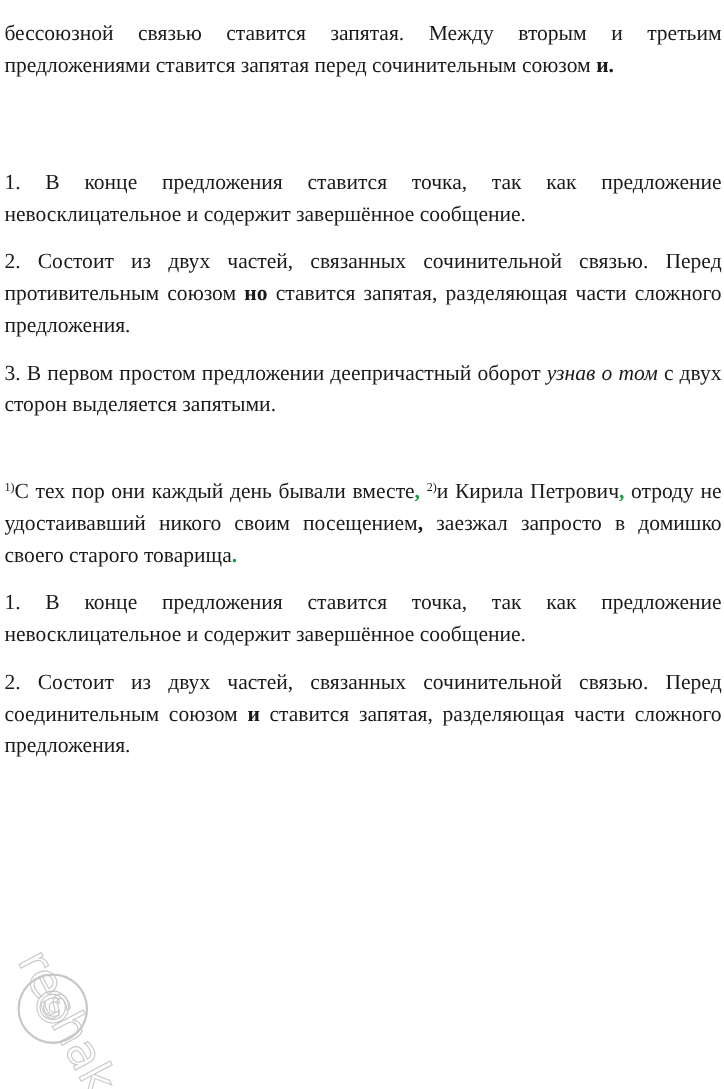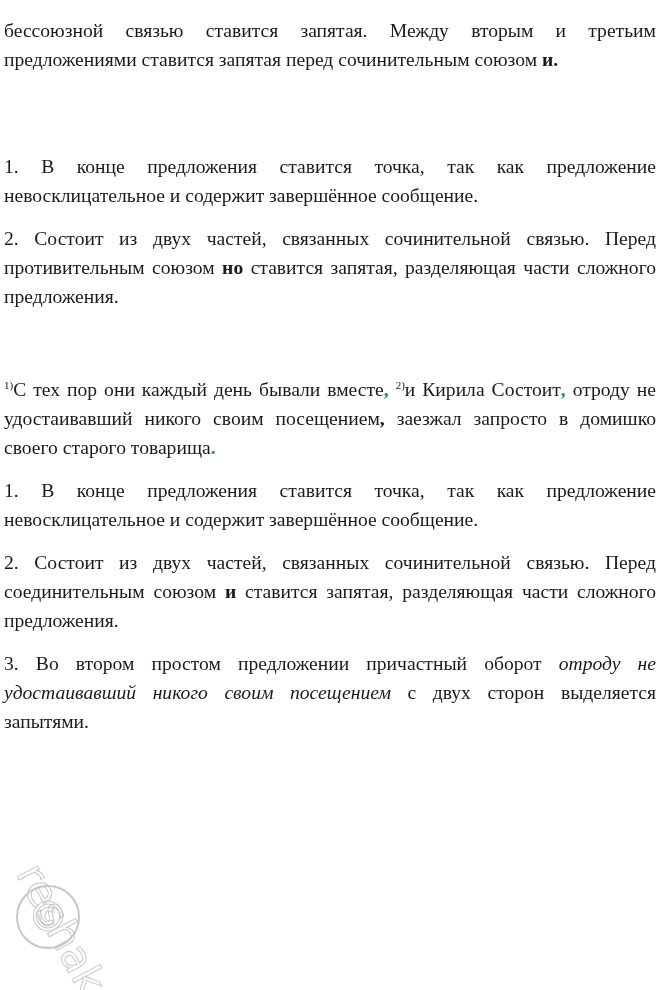--- a/index.html
+++ b/index.html
@@ -48,30 +48,30 @@
   <p><span>бессоюзной связью ставится запятая. Между вторым и третьим предложениями ставится запятая перед сочинительным союзом </span><span class="b">и.</span></p>
   <div class="gap-s"></div>
 
   <div class="gap-l"></div>
 
   <div class="gap-s"></div>
   <p>1. В конце предложения ставится точка, так как предложение невосклицательное и содержит завершённое сообщение.</p>
   <div class="gap-s"></div>
   <p><span>2. Состоит из двух частей, связанных сочинительной связью. Перед противительным союзом </span><span class="b">но</span><span> ставится запятая, разделяющая части сложного предложения.</span></p>
   <div class="gap-s"></div>
+  <p><span>3. В первом простом предложении деепричастный оборот </span><span class="i">узнав о том</span><span> с двух сторон выделяется запятыми.</span></p>
 
   <div class="gap-l"></div>
 
-  <p><sup>1)</sup><span>С тех пор они каждый день бывали вместе</span><span class="green">,</span> <sup>2)</sup><span>и Кирила Состоит</span><span class="green">,</span><span> отроду не удостаивавший никого своим посещением</span><span class="b">,</span><span> заезжал запросто в домишко своего старого товарища</span><span class="green">.</span></p>
+  <p><sup>1)</sup><span>С тех пор они каждый день бывали вместе</span><span class="green">,</span> <sup>2)</sup><span>и Кирила Петрович</span><span class="green">,</span><span> отроду не удостаивавший никого своим посещением</span><span class="b">,</span><span> заезжал запросто в домишко своего старого товарища</span><span class="green">.</span></p>
   <div class="gap-s"></div>
   <p>1. В конце предложения ставится точка, так как предложение невосклицательное и содержит завершённое сообщение.</p>
   <div class="gap-s"></div>
   <p><span>2. Состоит из двух частей, связанных сочинительной связью. Перед соединительным союзом </span><span class="b">и</span><span> ставится запятая, разделяющая части сложного предложения.</span></p>
   <div class="gap-s"></div>
-  <p><span>3. Во втором простом предложении причастный оборот </span><span class="i">отроду не удостаивавший никого своим посещением</span><span> с двух сторон выделяется запытями.</span></p>
 </div>
 
 <div class="watermark">
   <div class="ring">
       <span>©</span>
     </div>
   <div class="txt">reshak.ru</div>
 </div>
 
 </body></html>

